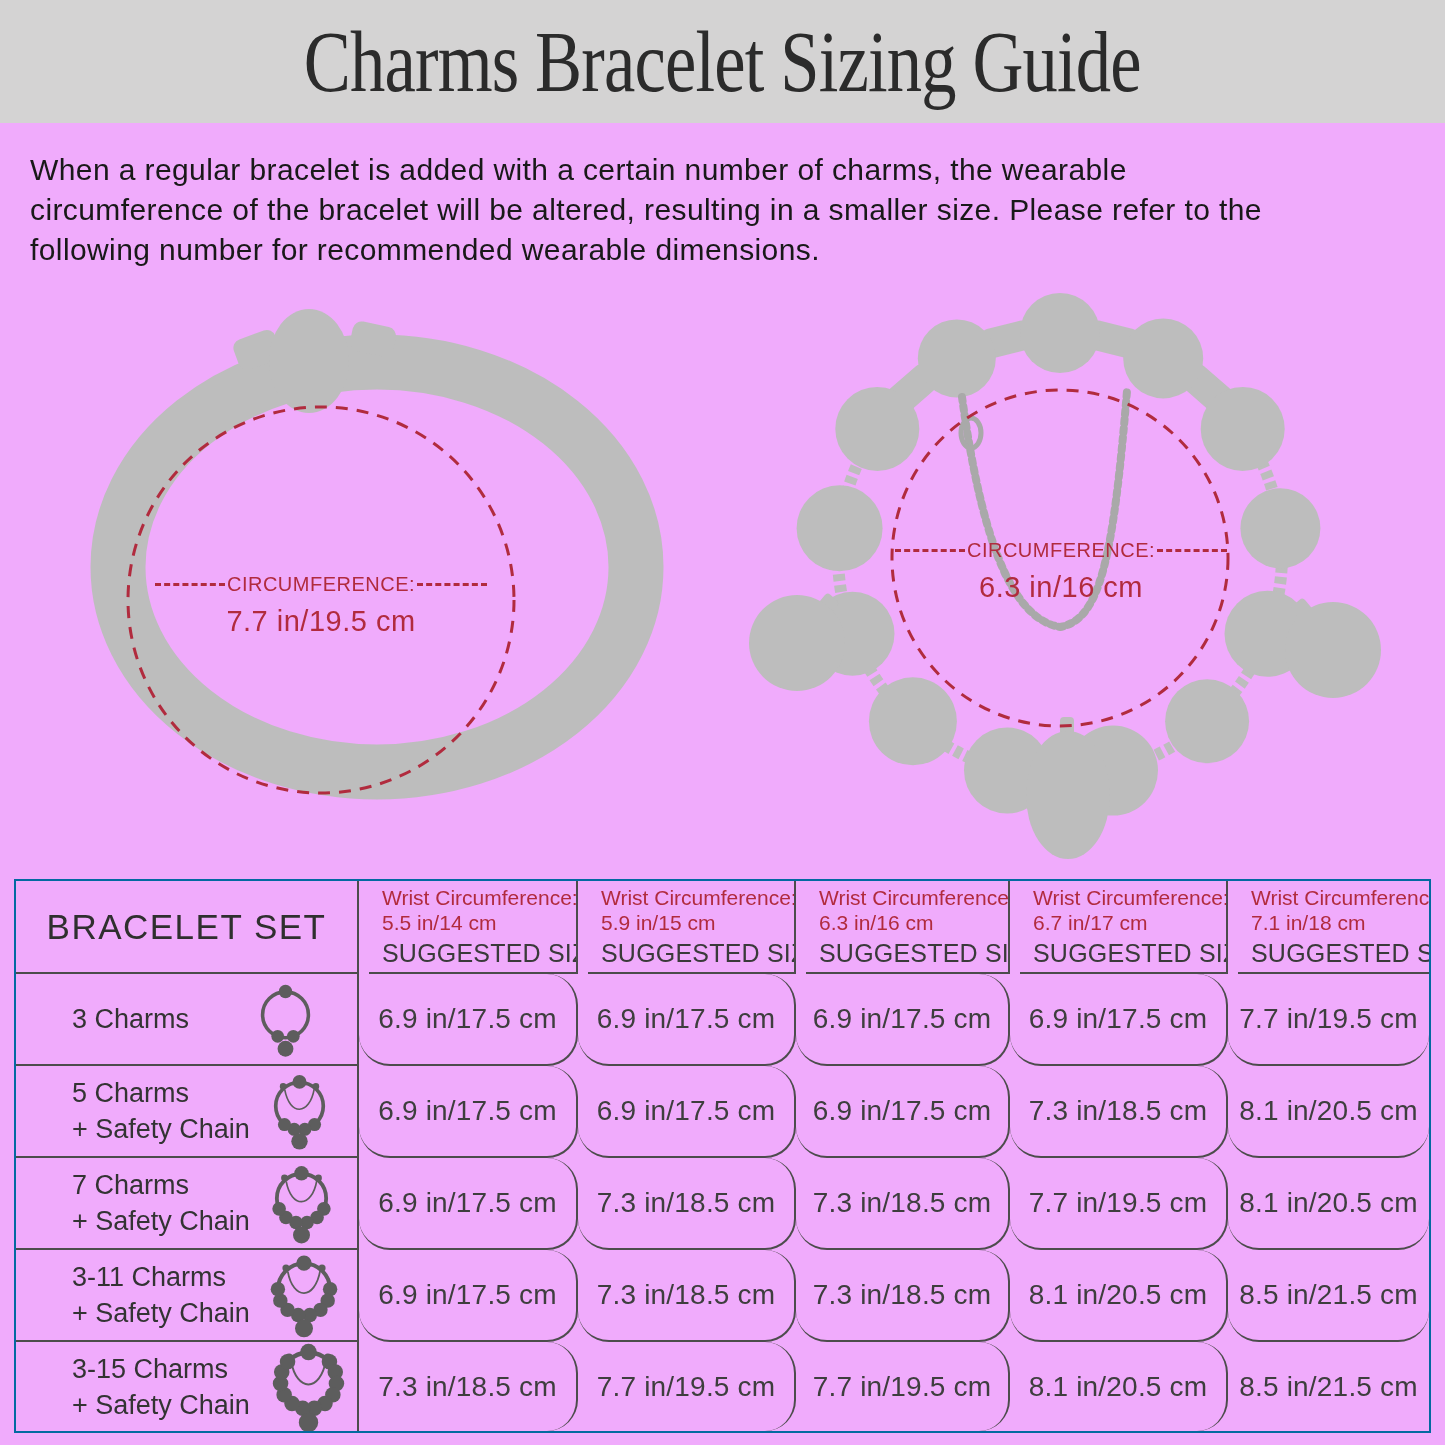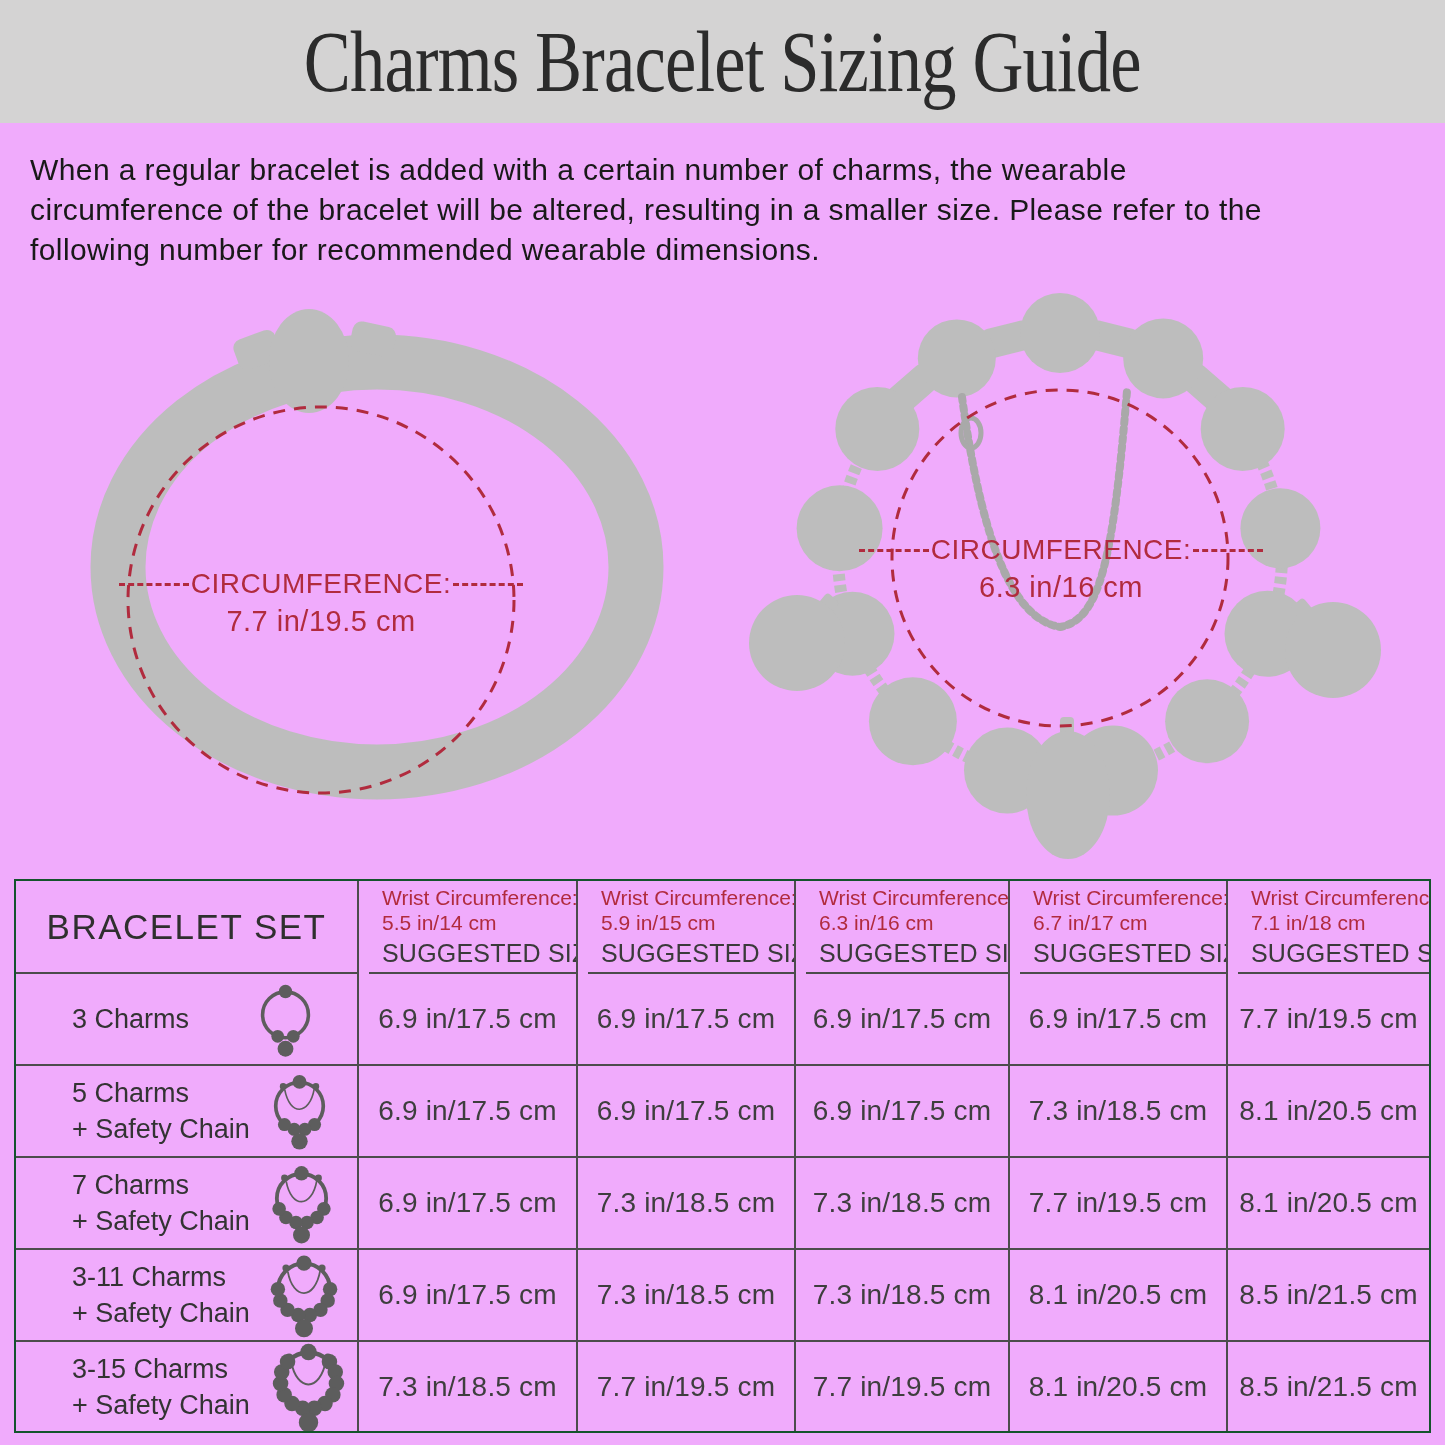--- a/index.html
+++ b/index.html
@@ -30,29 +30,29 @@
   
   .diagram{position:absolute;}
   .diagram svg{display:block;}
   .diag-left{left:55px;top:270px;width:650px;height:590px;}
   .diag-right{left:735px;top:265px;width:660px;height:600px;}
   .diag-label{position:absolute;text-align:center;color:#b12b3e;}
   .diag-left  .diag-label{left:16px;top:296px;width:500px;}
   .diag-right .diag-label{left:76px;top:267px;width:500px;}
   .diag-line1{
     display:flex;align-items:center;justify-content:center;gap:2px;
-    font-size:28px;line-height:36px;letter-spacing:.5px;white-space:nowrap;
+    font-size:20px;line-height:36px;letter-spacing:.5px;white-space:nowrap;
   }
   .diag-line2{font-size:29px;line-height:38px;letter-spacing:.5px;}
   .dash{width:70px;height:0;border-top:3px dashed #b12b3e;flex:0 0 auto;}
 
   
   .size-table{
     position:absolute;left:14px;top:879px;width:1417px;height:554px;
-    box-sizing:border-box;border:2px solid #14532d;
+    box-sizing:border-box;border:2px solid #0369a1;
     display:grid;
     grid-template-columns:343px 219px 218px 214px 218px 1fr;
     grid-template-rows:93px 92px 92px 92px 92px 1fr;
   }
   .cell{
     box-sizing:border-box;
     border-right:2px solid #4c4c4c;border-bottom:2px solid #4c4c4c;
     overflow:hidden;
   }
   .cell.cR{border-right:none;}
@@ -63,21 +63,21 @@
   }
   .th{display:flex;flex-direction:column;justify-content:center;padding-left:13px;margin-left:10px;}
   .th .red{color:#b12b3e;font-size:21px;line-height:25px;white-space:nowrap;}
   .th .sub{color:#3a3a3a;font-size:25px;margin-top:4px;letter-spacing:.2px;white-space:nowrap;}
   .rowlabel{display:flex;align-items:center;padding:0 24px 0 56px;}
   .rowlabel .txt{font-size:27px;color:#333;line-height:36px;white-space:nowrap;}
   .rowlabel .txt div:empty{display:none;}
   .rowlabel svg{margin-left:auto;flex:0 0 auto;}
   .val{
     display:flex;align-items:center;justify-content:center;
-    font-size:28px;color:#3e3e3e;letter-spacing:.2px;white-space:nowrap;
+    font-size:28px;color:#3e3e3e;letter-spacing:.2px;white-space:nowrap;border-radius:31px;
   }
 </style>
 </head>
 <body>
 
 <div class="page">
 
   <header class="band">
     <h1 class="title">Charms Bracelet Sizing Guide</h1>
   </header>

